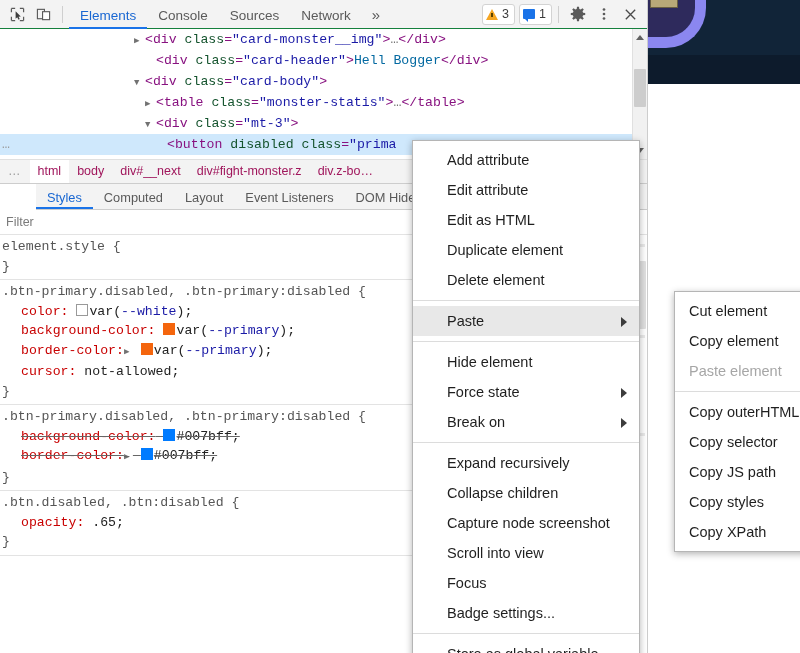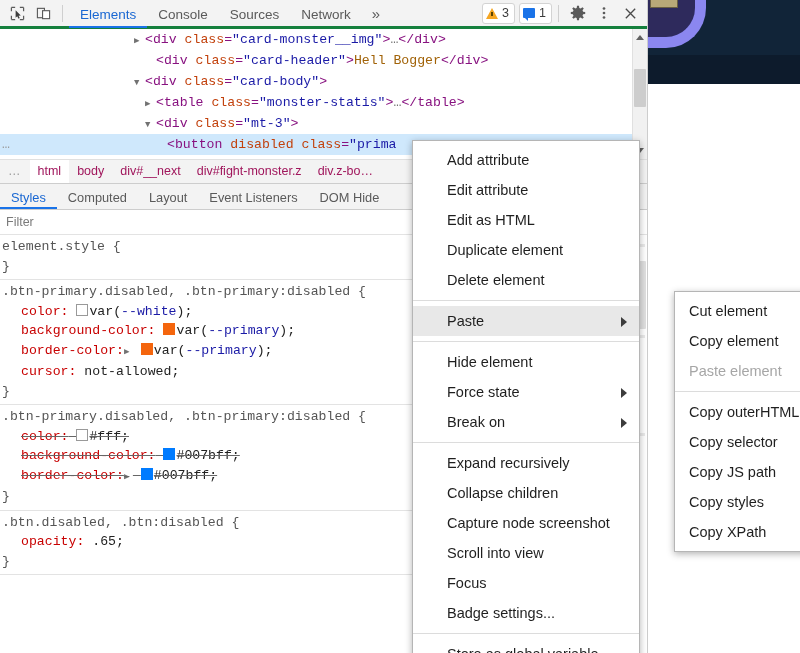--- a/index.html
+++ b/index.html
@@ -66,21 +66,21 @@
     background: #ffffff;
     border-right: 1px solid #cdcdcd;
     box-sizing: border-box;
     overflow: hidden;
   }
 
   
   .dt-toolbar {
     display: flex; align-items: center;
     height: 29px; background: #f3f3f3;
-    border-bottom: 3px solid #15803d;
+    border-bottom: 1px solid #15803d;
     padding: 0 4px; box-sizing: border-box;
   }
   .tb-icon {
     width: 26px; height: 25px;
     display: flex; align-items: center; justify-content: center;
     color: #5a5a5a; flex: none;
   }
   .tb-sep { width:1px; height:17px; background:#cfcfcf; margin:0 6px; flex:none; }
   .dt-tabs { display: flex; align-items: flex-end; height: 29px; }
   .dt-tab {
@@ -113,24 +113,24 @@
     font-family: "Liberation Mono", monospace;
     font-size: 13.2px;
     line-height: 21px;
     overflow: hidden;
     border-bottom: 1px solid #e0e0e0;
   }
   .dom-row { white-space: nowrap; padding-left: 2px; height: 21px; }
   .dom-row.selected { background: #cfe8fc; }
   .tri { display:inline-block; width:11px; color:#727272; font-size:9px; }
   .tag { color:#881280; }
-  .attr { color:#c2410c;font-family:Liberation Mono, monospace; }
+  .attr { color:#14532d;font-family:Liberation Mono, monospace; }
   .val { color:#1a1aa6; }
   .punc { color:#881280; }
-  .txt { color:#a16207; }
+  .txt { color:#0369a1; }
   .ellip { color:#727272; }
   .dots-left { color:#999; position:absolute; left:2px; }
 
   
   .dom-scroll {
     position:absolute; right:0; top:0; width:15px; height:130px;
     background:#f1f1f1; border-left:1px solid #e0e0e0; box-sizing:border-box;
   }
   .dom-scroll .arrow-up {
     position:absolute; left:3px; top:6px;
@@ -152,21 +152,21 @@
     font-size:12.5px; overflow:hidden; white-space:nowrap;
   }
   .crumb { padding:0 8px; color:#a0165c; line-height:23px; }
   .crumb.ellipsis { color:#9b9b9b; letter-spacing:1px; }
   .crumb.sel { background:#ffffff; }
 
   
   .styles-tabs {
     display:flex; align-items:flex-end; height:25px;
     background:#f3f3f3; border-bottom:1px solid #cdcdcd;
-    overflow:hidden; white-space:nowrap;
+    overflow:hidden; white-space:nowrap;margin-left:36px;
   }
   .st-tab {
     font-size:12.8px; color:#5a5a5a; padding:0 11px;
     height:24px; line-height:25px; box-sizing:border-box;
   }
   .st-tab.active { color:#1967d2; border-bottom:2px solid #1a73e8; }
 
   
   .filter-bar {
     height:24px; border-bottom:1px solid #e3e3e3;
@@ -352,21 +352,20 @@
           <div class="rule">
             <div class="sel-line">.btn-primary.disabled, .btn-primary:disabled {</div>
             <div class="decl"><span class="prop">color:</span><span class=""> </span><span class="swatch sw-white"></span><span class="pval"><span>var(</span><span class="pvar">--white</span><span>);</span></span></div>
             <div class="decl"><span class="prop">background-color:</span><span class=""> </span><span class="swatch sw-orange"></span><span class="pval"><span>var(</span><span class="pvar">--primary</span><span>);</span></span></div>
             <div class="decl"><span class="prop">border-color:</span><span class="exp-tri"> ▶</span><span class=""> </span><span class="swatch sw-orange"></span><span class="pval"><span>var(</span><span class="pvar">--primary</span><span>);</span></span></div>
             <div class="decl"><span class="prop">cursor:</span><span class=""> </span><span class="pval">not-allowed;</span></div>
             <div class="closing">}</div>
           </div>
           <div class="rule">
             <div class="sel-line">.btn-primary.disabled, .btn-primary:disabled {</div>
-            <div class="decl"><span class="prop struck">color:</span><span class="struck"> </span><span class="swatch sw-white"></span><span class="pval struck">#fff;</span></div>
             <div class="decl"><span class="prop struck">background-color:</span><span class="struck"> </span><span class="swatch sw-blue"></span><span class="pval struck">#007bff;</span></div>
             <div class="decl"><span class="prop struck">border-color:</span><span class="exp-tri struck"> ▶</span><span class="struck"> </span><span class="swatch sw-blue"></span><span class="pval struck">#007bff;</span></div>
             <div class="closing">}</div>
           </div>
           <div class="rule">
             <div class="sel-line">.btn.disabled, .btn:disabled {</div>
             <div class="decl"><span class="prop">opacity:</span><span class=""> </span><span class="pval">.65;</span></div>
             <div class="closing">}</div>
           </div>
         </div>

